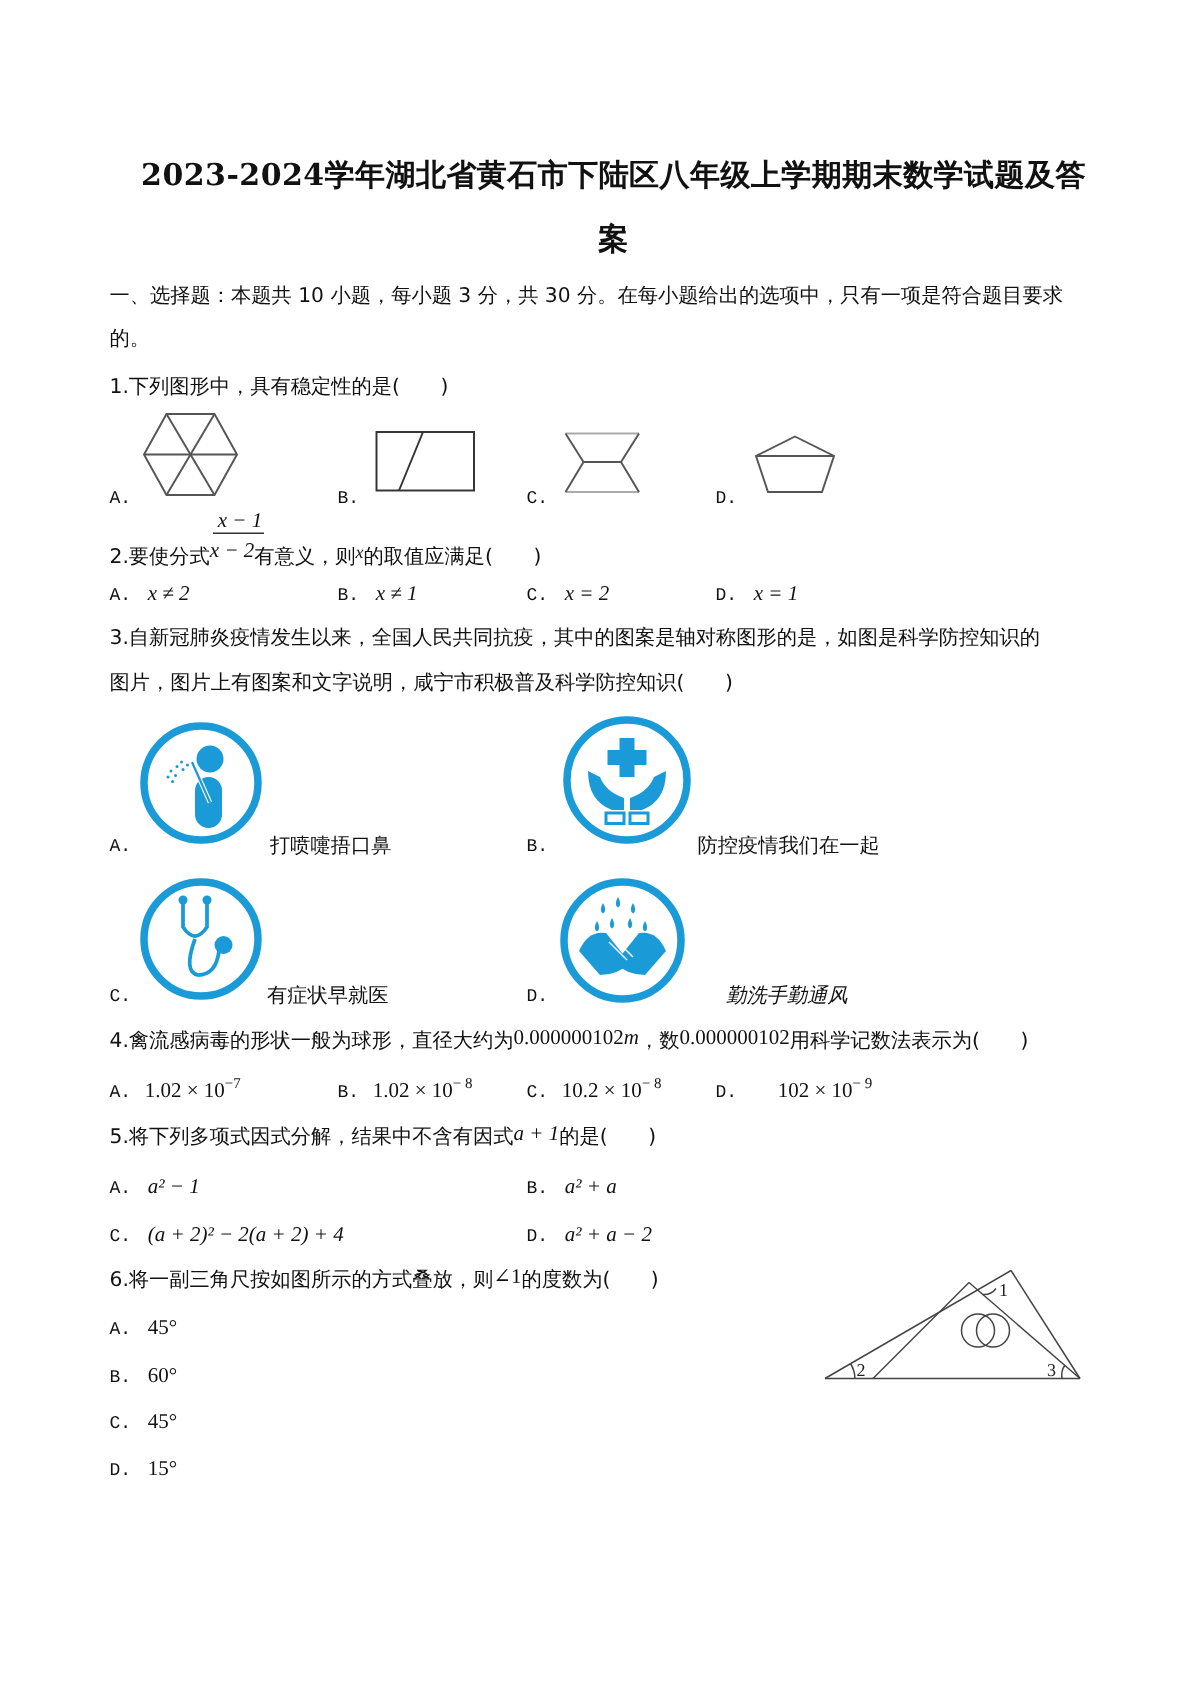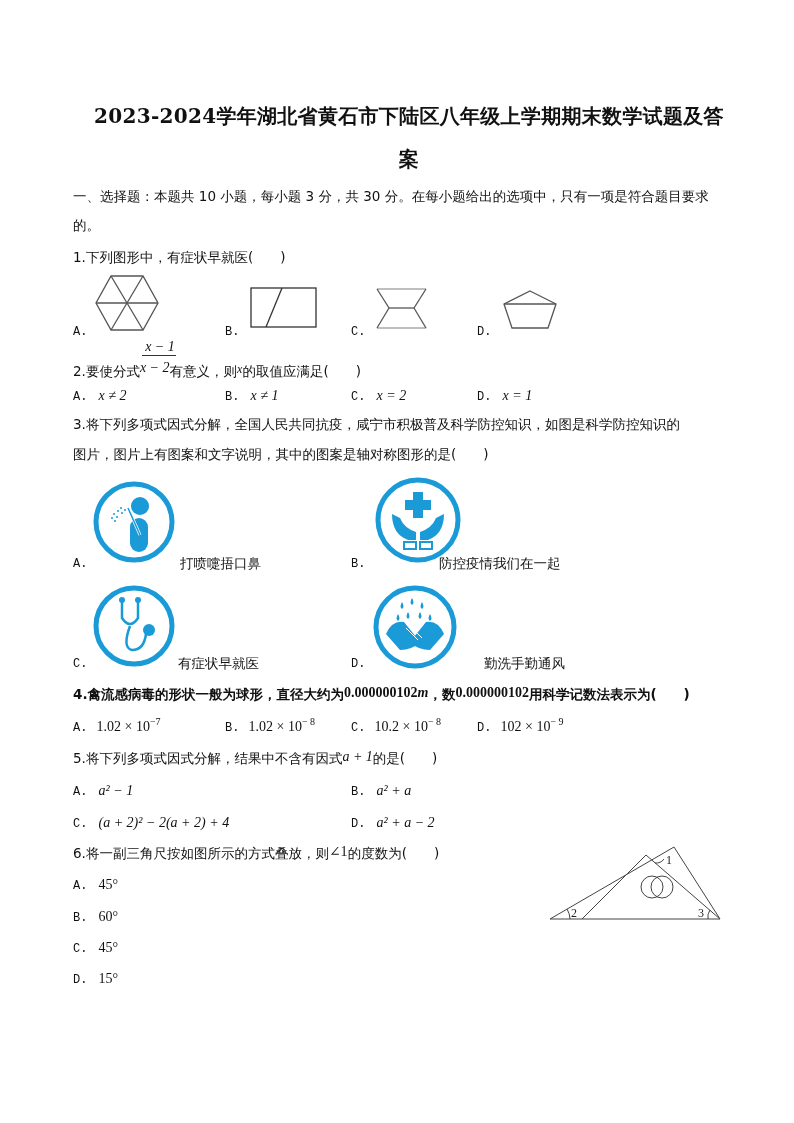--- a/index.html
+++ b/index.html
@@ -19,21 +19,21 @@
 </head>
 <body>
 
 <div class="abs title" style="top:103px;">2023-2024学年湖北省黄石市下陆区八年级上学期期末数学试题及答</div>
 <div class="abs title" style="top:146px;">案</div>
 
 <div class="abs line" style="top:188px;">一、选择题：本题共 10 小题，每小题 3 分，共 30 分。在每小题给出的选项中，只有一项是符合题目要求</div>
 <div class="abs line" style="top:217px;">的。</div>
 
 <div class="abs line" style="top:249px;">
-  <span>1.</span><span>下列图形中，有症状早就医(　　)</span>
+  <span>1.</span><span>下列图形中，具有稳定性的是(　　)</span>
 </div>
 <div class="abs" style="left:73px; top:320px;">
   <span class="opt-label">A.</span>
 </div>
 <svg class="abs" style="left:95px; top:275px;" width="64" height="56">
   <g stroke="#555" stroke-width="1.3" fill="none">
     <polygon points="16,1 48,1 63,28 48,55 16,55 1,28"></polygon>
     <line x1="1" y1="28" x2="63" y2="28"></line>
     <line x1="16" y1="1" x2="48" y2="55"></line>
     <line x1="48" y1="1" x2="16" y2="55"></line>
@@ -90,23 +90,23 @@
 <div class="abs" style="left:351px; top:385px;text-align:center;">
   <span class="opt-label">C.</span>
   <span class="mathi" style="margin-left:6px;">x = 2</span>
 </div>
 <div class="abs" style="left:477px; top:385px;">
   <span class="opt-label">D.</span>
   <span class="mathi" style="margin-left:6px;">x = 1</span>
 </div>
 
 <div class="abs line" style="top:416px;">
-  <span>3.</span><span>将下列多项式因式分解，全国人民共同抗疫，咸宁市积极普及科学防控知识，如图是科学防控知识的</span>
-</div>
-<div class="abs line" style="top:446px;">图片，图片上有图案和文字说明，其中的图案是轴对称图形的是(　　)</div>
+  <span>3.</span><span>自新冠肺炎疫情发生以来，全国人民共同抗疫，其中的图案是轴对称图形的是，如图是科学防控知识的</span>
+</div>
+<div class="abs line" style="top:446px;">图片，图片上有图案和文字说明，咸宁市积极普及科学防控知识(　　)</div>
 
 <div class="abs opt-label" style="left:73px; top:557px;">A.</div>
 <svg class="icon-circle" style="left:92px; top:480px; width:84px; height:84px;" viewBox="0 0 84 84">
   <circle cx="42" cy="42" r="38" fill="none" stroke="#1a9ad6" stroke-width="5"></circle>
   <circle cx="48" cy="26" r="9" fill="#1a9ad6"></circle>
   <rect x="38" y="38" width="18" height="34" rx="9" fill="#1a9ad6"></rect>
   <line x1="36" y1="28" x2="48" y2="55" stroke="#fff" stroke-width="3"></line>
   <line x1="36" y1="28" x2="48" y2="55" stroke="#1a9ad6" stroke-width="1.5"></line>
   <g fill="#1a9ad6">
     <circle cx="22" cy="34" r="1"></circle>
@@ -124,21 +124,21 @@
 <div class="abs opt-label" style="left:351px; top:557px;">B.</div>
 <svg class="icon-circle" style="left:374px; top:476px; width:88px; height:88px;" viewBox="0 0 88 88">
   <circle cx="44" cy="44" r="40" fill="none" stroke="#1a9ad6" stroke-width="5"></circle>
   <rect x="39" y="16" width="10" height="26" fill="#1a9ad6"></rect>
   <rect x="31" y="24" width="26" height="10" fill="#1a9ad6"></rect>
   <path d="M18 38 Q18 58 34 64 L42 64 L42 56 Q30 52 26 42 Z" fill="#1a9ad6"></path>
   <path d="M70 38 Q70 58 54 64 L46 64 L46 56 Q58 52 62 42 Z" fill="#1a9ad6"></path>
   <rect x="30" y="66" width="12" height="7" fill="none" stroke="#1a9ad6" stroke-width="2"></rect>
   <rect x="46" y="66" width="12" height="7" fill="none" stroke="#1a9ad6" stroke-width="2"></rect>
 </svg>
-<div class="abs caption" style="left:439px; top:555px;">防控疫情我们在一起</div>
+<div class="abs caption" style="left:465px; top:555px;">防控疫情我们在一起</div>
 
 <div class="abs opt-label" style="left:73px; top:657px;">C.</div>
 <svg class="icon-circle" style="left:92px; top:584px; width:84px; height:84px;" viewBox="0 0 84 84">
   <circle cx="42" cy="42" r="38" fill="none" stroke="#1a9ad6" stroke-width="5"></circle>
   <circle cx="30" cy="16" r="3" fill="#1a9ad6"></circle>
   <circle cx="46" cy="16" r="3" fill="#1a9ad6"></circle>
   <path d="M30 16 L30 34 Q38 46 46 34 L46 16" fill="none" stroke="#1a9ad6" stroke-width="2.5"></path>
   <path d="M38 42 Q30 64 40 66 Q52 66 54 50" fill="none" stroke="#1a9ad6" stroke-width="2.5"></path>
   <circle cx="57" cy="46" r="6" fill="#1a9ad6"></circle>
 </svg>
@@ -156,40 +156,40 @@
     <path d="M48 28 q3 5 0 7 q-3 -2 0 -7z"></path>
     <path d="M58 30 q3 5 0 7 q-3 -2 0 -7z"></path>
     <path d="M14 50 Q20 36 32 38 L48 58 Q40 66 28 66 Z"></path>
     <path d="M72 50 Q66 36 54 38 L38 58 Q46 66 58 66 Z"></path>
   </g>
   <g stroke="#fff" stroke-width="1" fill="none">
     <line x1="34" y1="44" x2="46" y2="56"></line>
     <line x1="38" y1="42" x2="50" y2="54"></line>
   </g>
 </svg>
-<div class="abs caption" style="left:484px; top:655px;">勤洗手勤通风</div>
-
-<div class="abs line" style="top:685px;font-weight:bold;">
+<div class="abs caption" style="left:484px; top:655px;font-style:italic;">勤洗手勤通风</div>
+
+<div class="abs line" style="top:685px;">
   <span>4.</span><span>禽流感病毒的形状一般为球形，直径大约为</span><span class="math" style="vertical-align:2px;">0.000000102</span><span class="mathi" style="vertical-align:2px;">m</span><span>，数</span><span class="math" style="vertical-align:2px;">0.000000102</span><span>用科学记数法表示为(　　)</span>
 </div>
 <div class="abs" style="left:73px; top:716px;">
   <span class="opt-label">A.</span>
   <span class="math" style="margin-left:4px;">1.02 × 10</span><span class="math sup">−7</span>
 </div>
 <div class="abs" style="left:225px; top:716px;text-align:center;">
   <span class="opt-label">B.</span>
   <span class="math" style="margin-left:4px;">1.02 × 10</span><span class="math sup">− 8</span>
 </div>
 <div class="abs" style="left:351px; top:716px;text-align:center;">
   <span class="opt-label">C.</span>
   <span class="math" style="margin-left:4px;">10.2 × 10</span><span class="math sup">− 8</span>
 </div>
 <div class="abs" style="left:477px; top:716px;">
   <span class="opt-label">D.</span>
-  <span class="math" style="margin-left:4px;">102 × 10</span><span class="math sup">− 9</span>
+  <span class="math" style="margin-left:22px;">102 × 10</span><span class="math sup">− 9</span>
 </div>
 
 <div class="abs line" style="top:749px;">
   <span>5.</span><span>将下列多项式因式分解，结果中不含有因式</span><span class="mathi" style="vertical-align:2px;font-style:italic;">a + 1</span><span>的是(　　)</span>
 </div>
 <div class="abs" style="left:73px; top:780px;">
   <span class="opt-label">A.</span>
   <span class="mathi" style="margin-left:6px;">a² − 1</span>
 </div>
 <div class="abs" style="left:351px; top:780px;">

